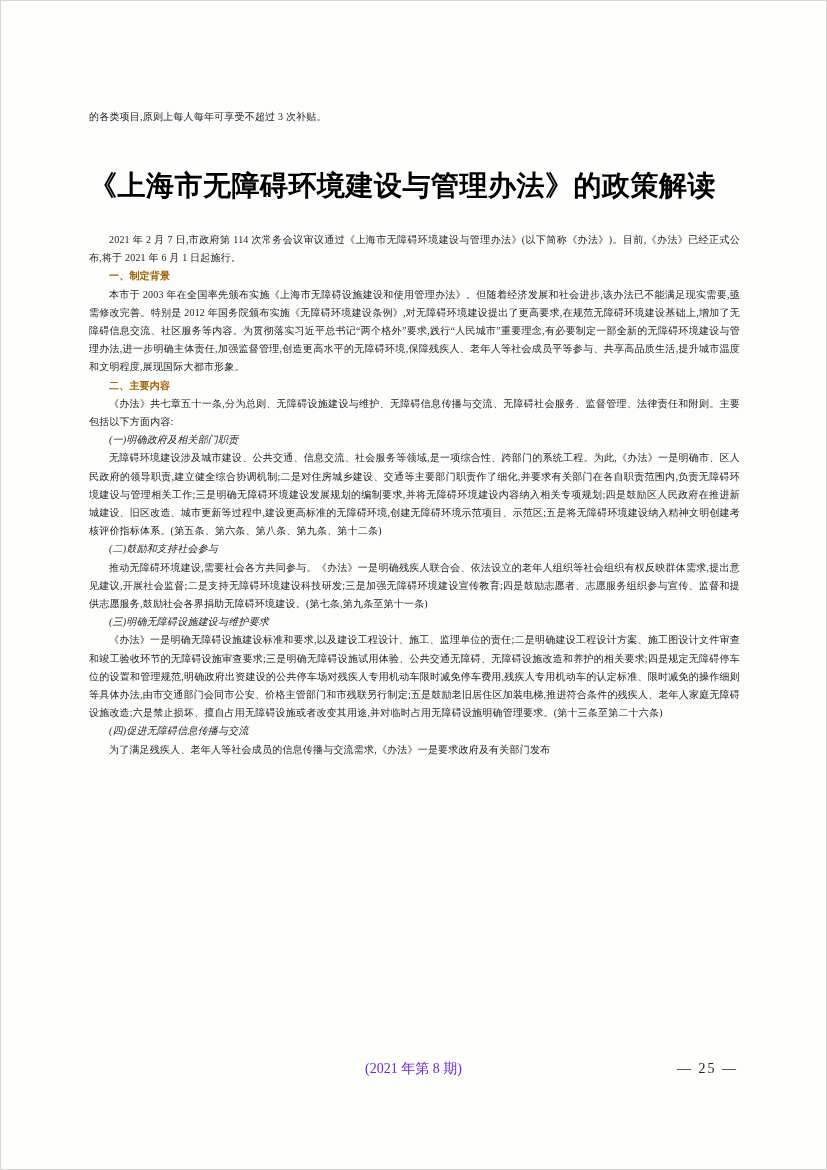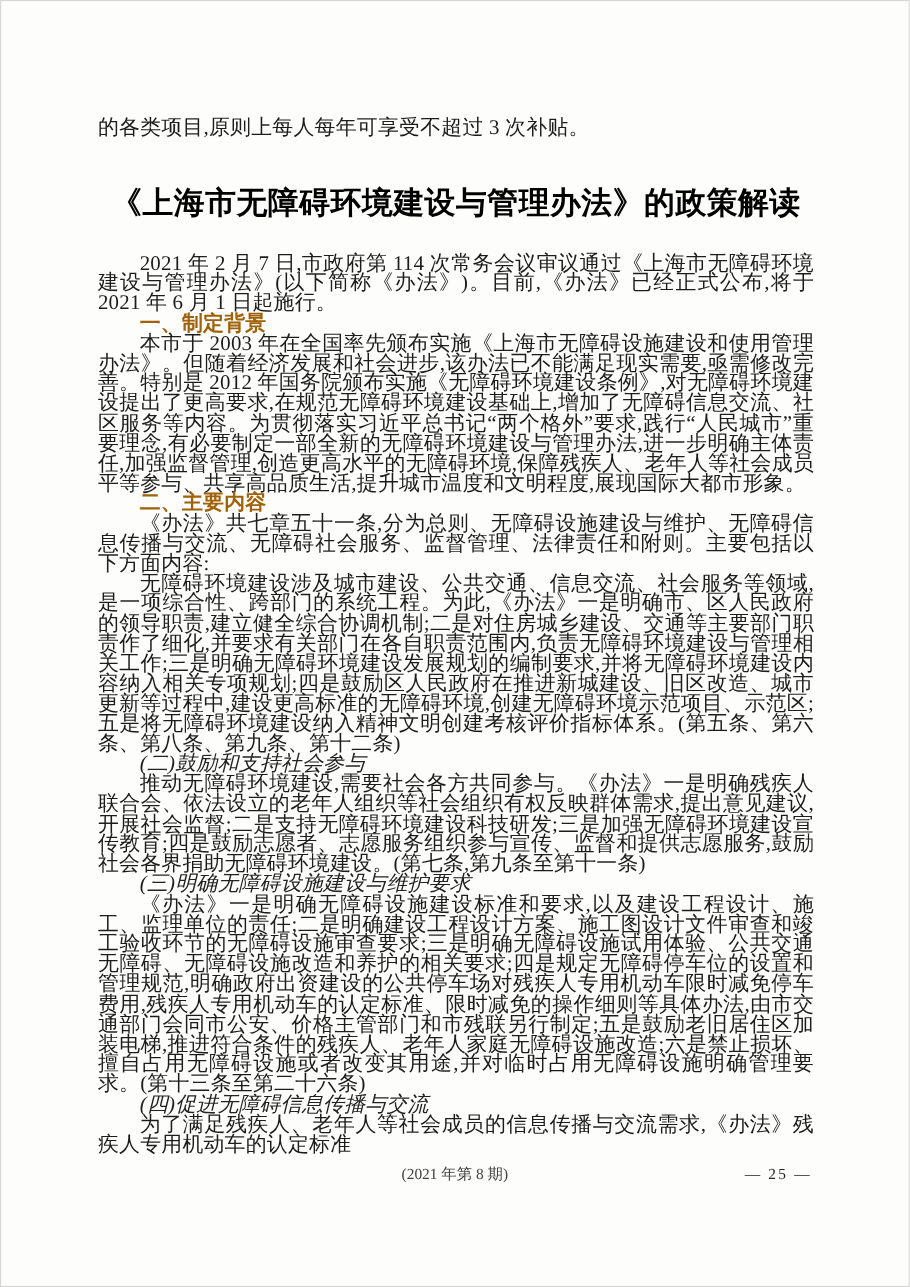--- a/index.html
+++ b/index.html
@@ -20,40 +20,40 @@
     color: #1c1c1c;
   }
   .content {
     position: absolute;
     left: 88px;
     top: 106px;
     width: 651px;
   }
   .body-text {
     margin: 0;
-    font-size: 19px;
+    font-size: 10px;
     line-height: 18.2px;
     text-align: justify;
     letter-spacing: 0.2px;
   }
   .indent { text-indent: 2em; }
   .cont-block p { margin: 0 0 6px 0; line-height: 19px; }
   .section-tag {
     margin-top: 22px;
     font-family: "Liberation Sans", "DejaVu Sans", sans-serif;
     font-weight: bold;
     font-size: 16.5px;
     color: #111;
   }
   .article-title {
     margin: 40px 0 0 0;
     font-size: 28px;
     font-weight: 900;
     line-height: 40px;
-    text-align: center;
+    text-align: left;
     letter-spacing: 0.5px;
     color: #000;
     font-family: "Liberation Serif", "DejaVu Serif", serif;
   }
   .article-body { margin-top: 25px; }
   .heading-bold {
     font-family: "Liberation Sans", "DejaVu Sans", sans-serif;
     font-weight: bold;
     color: #a16207;
   }
@@ -66,21 +66,21 @@
     left: 0;
     right: 0;
     top: 1058px;
     height: 20px;
     font-size: 14px;
     line-height: 20px;
   }
   .footer-center {
     display: block;
     text-align: center;
-    color: #404040;
+    color: #6d28d9;
   }
   .footer-right {
     position: absolute;
     right: 88px;
     top: 0;
     color: #222;
     letter-spacing: 2px;
   }
 </style>
 </head>
@@ -95,27 +95,28 @@
 
 
     <h1 class="article-title">《上海市无障碍环境建设与管理办法》的政策解读</h1>
 
     <div class="article-body">
       <p class="body-text indent">2021 年 2 月 7 日,市政府第 114 次常务会议审议通过《上海市无障碍环境建设与管理办法》(以下简称《办法》)。目前,《办法》已经正式公布,将于 2021 年 6 月 1 日起施行。</p>
       <p class="body-text indent heading-bold">一、制定背景</p>
       <p class="body-text indent">本市于 2003 年在全国率先颁布实施《上海市无障碍设施建设和使用管理办法》。但随着经济发展和社会进步,该办法已不能满足现实需要,亟需修改完善。特别是 2012 年国务院颁布实施《无障碍环境建设条例》,对无障碍环境建设提出了更高要求,在规范无障碍环境建设基础上,增加了无障碍信息交流、社区服务等内容。为贯彻落实习近平总书记“两个格外”要求,践行“人民城市”重要理念,有必要制定一部全新的无障碍环境建设与管理办法,进一步明确主体责任,加强监督管理,创造更高水平的无障碍环境,保障残疾人、老年人等社会成员平等参与、共享高品质生活,提升城市温度和文明程度,展现国际大都市形象。</p>
       <p class="body-text indent heading-bold">二、主要内容</p>
       <p class="body-text indent">《办法》共七章五十一条,分为总则、无障碍设施建设与维护、无障碍信息传播与交流、无障碍社会服务、监督管理、法律责任和附则。主要包括以下方面内容:</p>
+      <p class="body-text indent kai">(一)明确政府及相关部门职责</p>
       <p class="body-text indent">无障碍环境建设涉及城市建设、公共交通、信息交流、社会服务等领域,是一项综合性、跨部门的系统工程。为此,《办法》一是明确市、区人民政府的领导职责,建立健全综合协调机制;二是对住房城乡建设、交通等主要部门职责作了细化,并要求有关部门在各自职责范围内,负责无障碍环境建设与管理相关工作;三是明确无障碍环境建设发展规划的编制要求,并将无障碍环境建设内容纳入相关专项规划;四是鼓励区人民政府在推进新城建设、旧区改造、城市更新等过程中,建设更高标准的无障碍环境,创建无障碍环境示范项目、示范区;五是将无障碍环境建设纳入精神文明创建考核评价指标体系。(第五条、第六条、第八条、第九条、第十二条)</p>
       <p class="body-text indent kai">(二)鼓励和支持社会参与</p>
       <p class="body-text indent">推动无障碍环境建设,需要社会各方共同参与。《办法》一是明确残疾人联合会、依法设立的老年人组织等社会组织有权反映群体需求,提出意见建议,开展社会监督;二是支持无障碍环境建设科技研发;三是加强无障碍环境建设宣传教育;四是鼓励志愿者、志愿服务组织参与宣传、监督和提供志愿服务,鼓励社会各界捐助无障碍环境建设。(第七条,第九条至第十一条)</p>
       <p class="body-text indent kai">(三)明确无障碍设施建设与维护要求</p>
       <p class="body-text indent">《办法》一是明确无障碍设施建设标准和要求,以及建设工程设计、施工、监理单位的责任;二是明确建设工程设计方案、施工图设计文件审查和竣工验收环节的无障碍设施审查要求;三是明确无障碍设施试用体验、公共交通无障碍、无障碍设施改造和养护的相关要求;四是规定无障碍停车位的设置和管理规范,明确政府出资建设的公共停车场对残疾人专用机动车限时减免停车费用,残疾人专用机动车的认定标准、限时减免的操作细则等具体办法,由市交通部门会同市公安、价格主管部门和市残联另行制定;五是鼓励老旧居住区加装电梯,推进符合条件的残疾人、老年人家庭无障碍设施改造;六是禁止损坏、擅自占用无障碍设施或者改变其用途,并对临时占用无障碍设施明确管理要求。(第十三条至第二十六条)</p>
       <p class="body-text indent kai">(四)促进无障碍信息传播与交流</p>
-      <p class="body-text indent">为了满足残疾人、老年人等社会成员的信息传播与交流需求,《办法》残疾人专用机动车的认定标准</p>
+      <p class="body-text indent">为了满足残疾人、老年人等社会成员的信息传播与交流需求,《办法》一是要求政府及有关部门发布</p>
     </div>
   </div>
 
   <div class="footer">
     <span class="footer-center">(2021 年第 8 期)</span>
     <span class="footer-right">—  25  —</span>
   </div>
 </div>
 
 </body></html>

